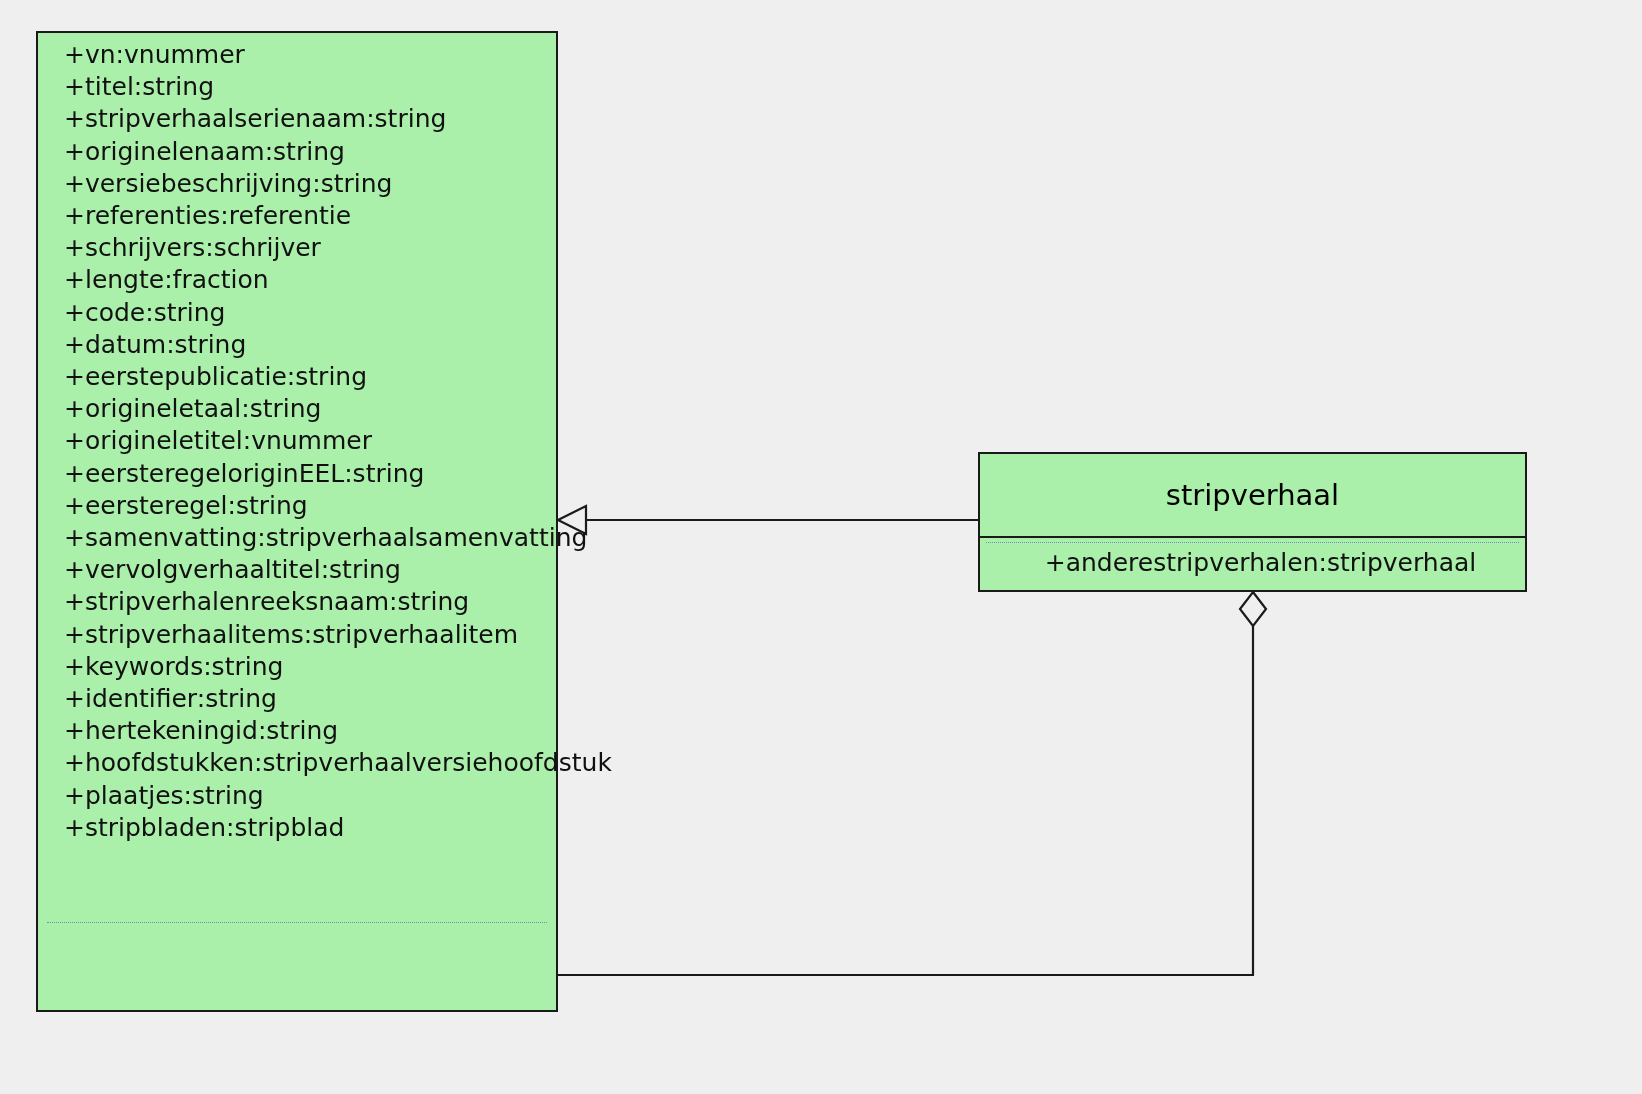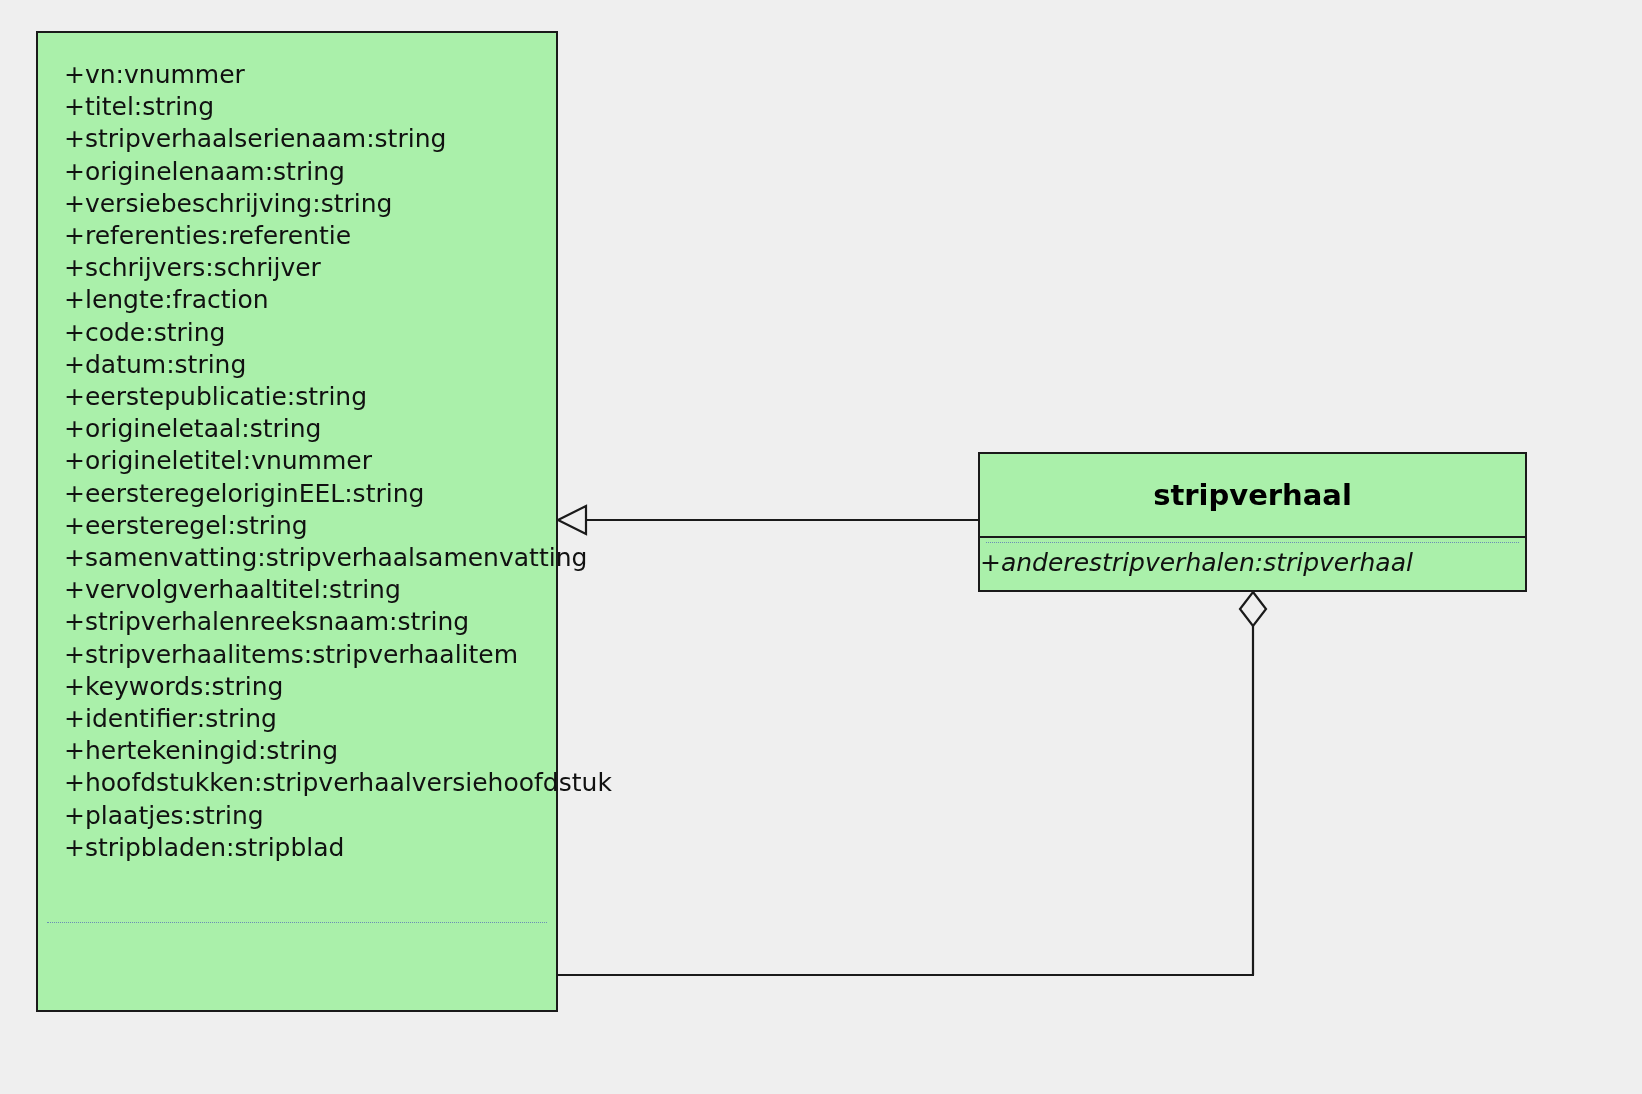--- a/index.html
+++ b/index.html
@@ -86,50 +86,48 @@
     top: 31px;
     width: 522px;
     height: 981px;
   }
   #class-stripverhaalversie .uml-class-name {
     height: 80px;
   }
   #class-stripverhaalversie .uml-compartment {
     height: 897px;
     position: relative;
-    padding-top: 26px;
+    padding-top: 6px;
   }
   #class-stripverhaalversie .uml-dotted-sep {
     position: absolute;
     left: 0;
     right: 0;
     bottom: 7px;
     margin: 0 9px;
   }
 
   
   #class-stripverhaal {
     left: 978px;
     top: 452px;
     width: 549px;
     height: 140px;
   }
   #class-stripverhaal .uml-class-name {
     height: 84px;
-    font-weight: bold;
   }
   #class-stripverhaal .uml-compartment {
     height: 52px;
     padding-top: 4px;
   }
   #class-stripverhaal .uml-attr {
-    text-align: left;
-    padding-left: 0;
+    text-align: center;
+    padding-left: 16px;
     line-height: 40px;
-    font-style: italic;
   }
   #class-stripverhaal .uml-dotted-sep {
     margin: 0 6px 0 6px;
   }
 </style>
 </head>
 <body>
 
 <div id="diagram-canvas">
 

